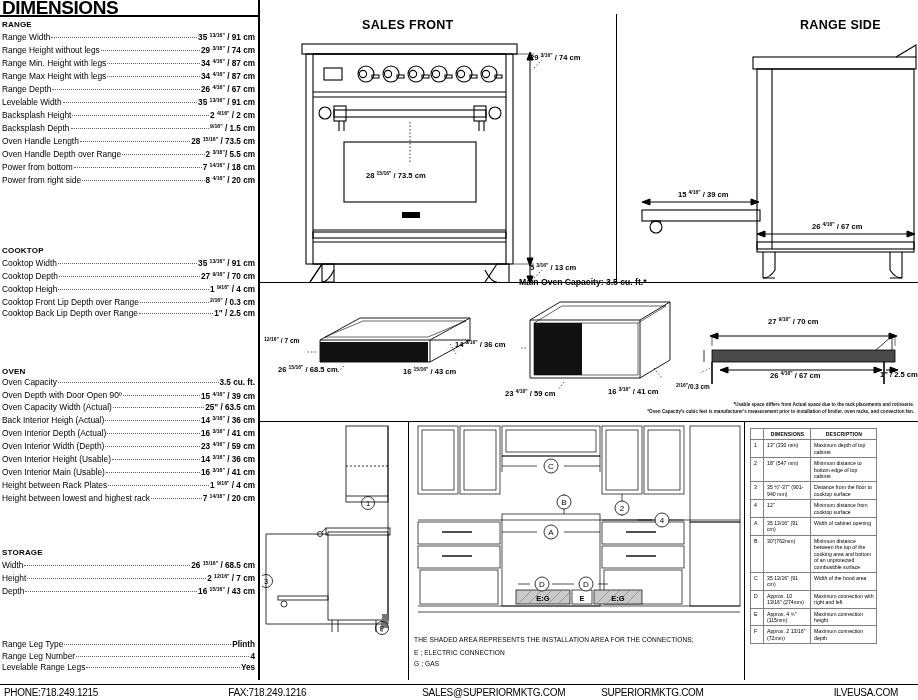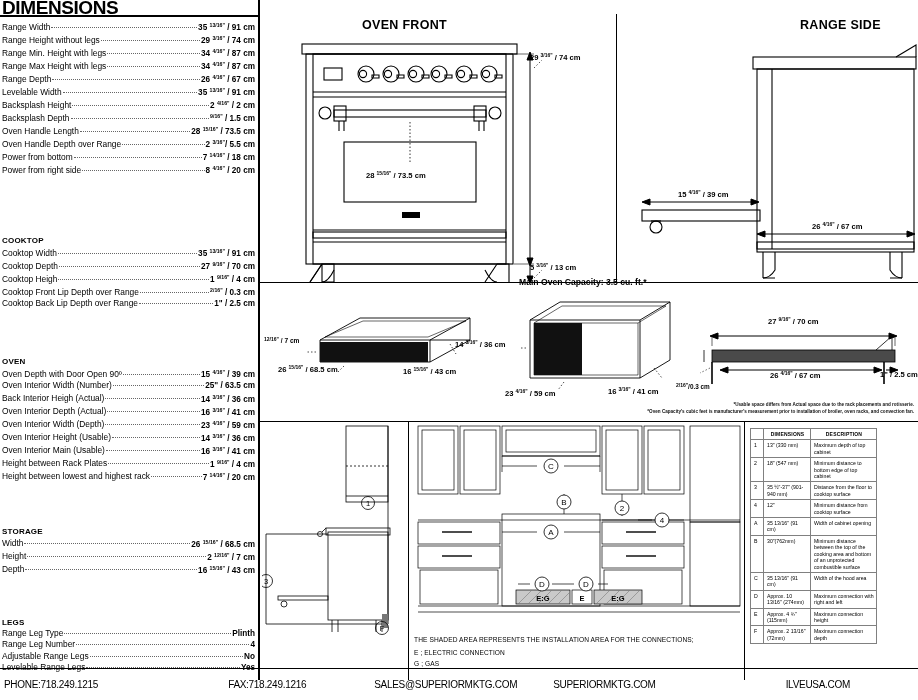--- a/index.html
+++ b/index.html
@@ -64,29 +64,29 @@
     border: 0.6px solid #808080; vertical-align: top;
     padding: 2px 2px 2px 3px; line-height: 6.4px;
   }
   .dim-table th { font-weight: bold; font-size: 5px; letter-spacing: 0.2px; }
   .dim-table td.key { width: 13px; }
   .dim-table td.val { width: 47px; }
   .dim-table td.desc { width: 66px; }
 
   
   .footer {
-    position: absolute; left: 0; bottom: 0; width: 918px; height: 32px;
+    position: absolute; left: 0; bottom: 0; width: 918px; height: 16px;
     border-top: 1.4px solid #000;
     display: flex; align-items: center;
     font-size: 10px; letter-spacing: -0.3px;
   }
   .footer span { white-space: nowrap; }
   .f1 { padding-left: 4px; }
   .f2 { margin-left: 130px; }
-  .f3 { margin-left: 68px; }
+  .f3 { margin-left: 116px; }
   .f4 { margin-left: 36px; }
   .f5 { margin-left: 130px; }
 </style>
 </head>
 <body>
 
 <div class="sheet">
 
   <div class="title-bar">
     <div class="title-text">DIMENSIONS</div>
@@ -96,20 +96,21 @@
   <div class="vdiv" style="left:258px; top:0; width:1.5px; height:680px;"></div>
   <div class="vdiv" style="left:616px; top:14px; width:1.2px; height:268px;"></div>
   <div class="hdiv" style="left:258px; top:282px; width:660px; height:1.2px;"></div>
   <div class="hdiv" style="left:258px; top:421px; width:660px; height:1.2px;"></div>
   <div class="vdiv" style="left:408px; top:421px; width:1.2px; height:259px;"></div>
   <div class="vdiv" style="left:744px; top:421px; width:1.2px; height:259px;"></div>
 
   <div class="spec-col">
 
     <div class="spec-group">
+      <div class="spec-head">RANGE</div>
       <div class="spec-row">
           <span class="spec-label">Range Width</span>
           <span class="spec-dots"></span>
           <span class="spec-val"><span>35</span> <span class="frac">13/16"</span><span> / 91 cm</span></span>
         </div>
       <div class="spec-row">
           <span class="spec-label">Range Height without legs</span>
           <span class="spec-dots"></span>
           <span class="spec-val"><span>29</span> <span class="frac">3/16"</span><span> / 74 cm</span></span>
         </div>
@@ -194,26 +195,31 @@
           <span class="spec-dots"></span>
           <span class="spec-val"><span></span><span>1"</span><span> / 2.5 cm</span></span>
         </div>
     </div>
 
     <div class="spacer-block" style="height:48px;"></div>
 
     <div class="spec-group">
       <div class="spec-head">OVEN</div>
       <div class="spec-row">
+          <span class="spec-label">Oven Capacity</span>
+          <span class="spec-dots"></span>
+          <span class="spec-val">3.5 cu. ft.</span>
+        </div>
+      <div class="spec-row">
           <span class="spec-label">Oven Depth with Door Open 90º</span>
           <span class="spec-dots"></span>
           <span class="spec-val"><span>15</span> <span class="frac">4/16"</span><span> / 39 cm</span></span>
         </div>
       <div class="spec-row">
-          <span class="spec-label">Oven Interior Width (Number)</span>
+          <span class="spec-label">Oven Capacity Width (Actual)</span>
           <span class="spec-dots"></span>
           <span class="spec-val"><span>25"</span><span> / 63.5 cm</span></span>
         </div>
       <div class="spec-row">
           <span class="spec-label">Back Interior Heigh (Actual)</span>
           <span class="spec-dots"></span>
           <span class="spec-val"><span>14</span> <span class="frac">3/16"</span><span> / 36 cm</span></span>
         </div>
       <div class="spec-row">
           <span class="spec-label">Oven Interior Depth (Actual)</span>
@@ -264,46 +270,40 @@
       <div class="spec-row">
           <span class="spec-label">Depth</span>
           <span class="spec-dots"></span>
           <span class="spec-val"><span>16</span> <span class="frac">15/16"</span><span> / 43 cm</span></span>
         </div>
     </div>
 
     <div class="spacer-block" style="height:42px;"></div>
 
     <div class="spec-group">
-      <div class="spec-head">LEGS</div>
       <div class="spec-row">
           <span class="spec-label">Range Leg Type</span>
           <span class="spec-dots"></span>
           <span class="spec-val">Plinth</span>
         </div>
       <div class="spec-row">
           <span class="spec-label">Range Leg Number</span>
           <span class="spec-dots"></span>
           <span class="spec-val">4</span>
         </div>
       <div class="spec-row">
-          <span class="spec-label">Adjustable Range Legs</span>
-          <span class="spec-dots"></span>
-          <span class="spec-val">No</span>
-        </div>
-      <div class="spec-row">
           <span class="spec-label">Levelable Range Legs</span>
           <span class="spec-dots"></span>
           <span class="spec-val">Yes</span>
         </div>
 
     </div>
   </div>
 
-  <div class="draw-title" style="left:362px; top:18px;">OVEN FRONT</div>
+  <div class="draw-title" style="left:362px; top:18px;">SALES FRONT</div>
 
   <svg style="position:absolute; left:262px; top:34px;" width="354" height="248" viewBox="0 0 354 248">
     <g fill="none" stroke="#000" stroke-width="1.1">
 
       <rect x="40" y="10" width="215" height="10"></rect>
 
       <rect x="44" y="20" width="207" height="210"></rect>
       <rect x="51" y="20" width="193" height="210"></rect>
 
       <line x1="51" y1="58" x2="244" y2="58"></line>

